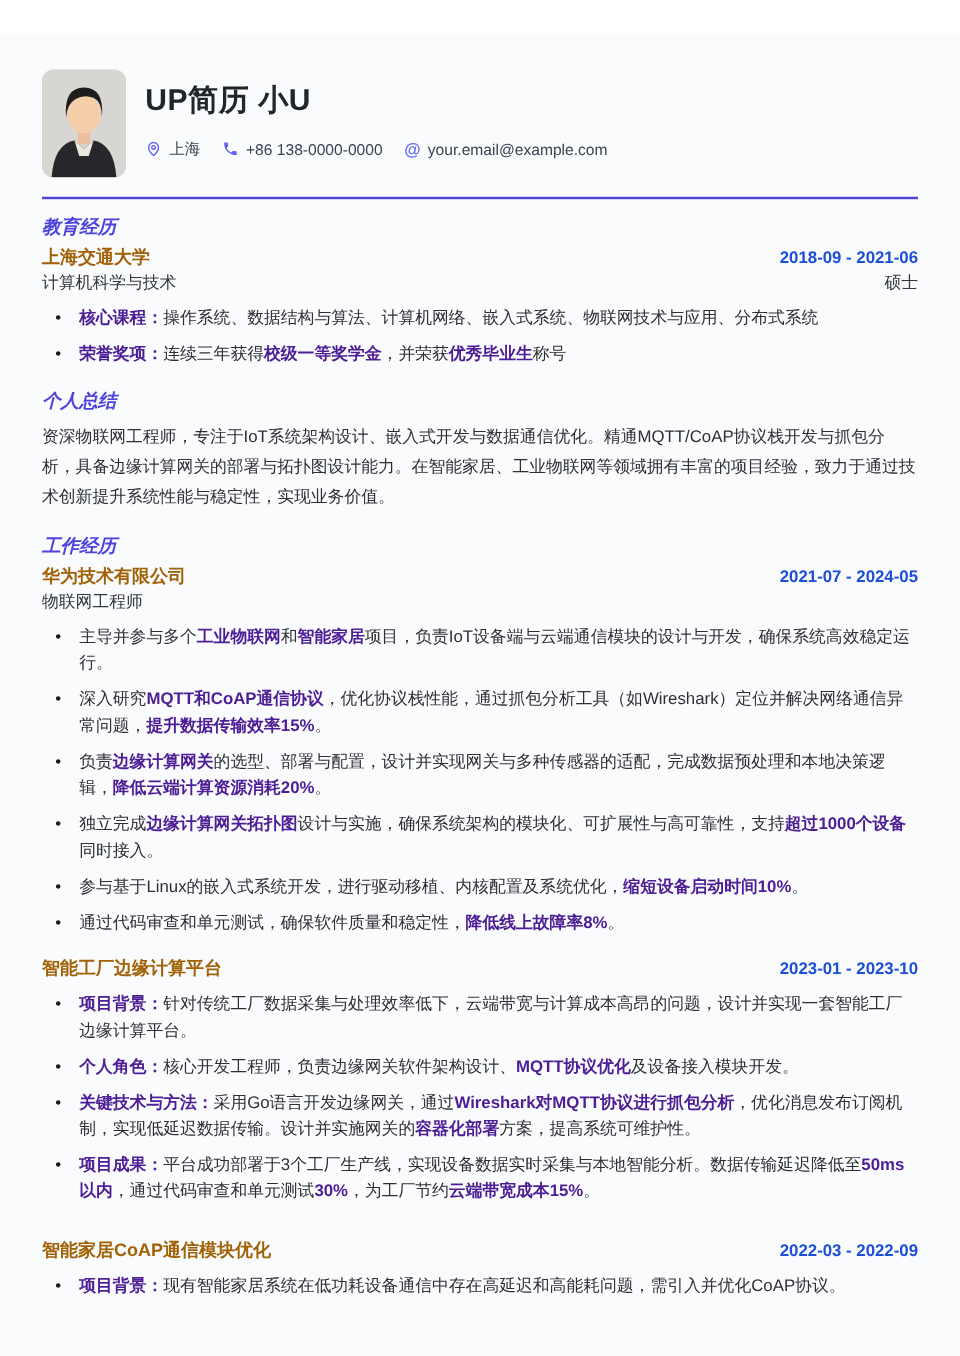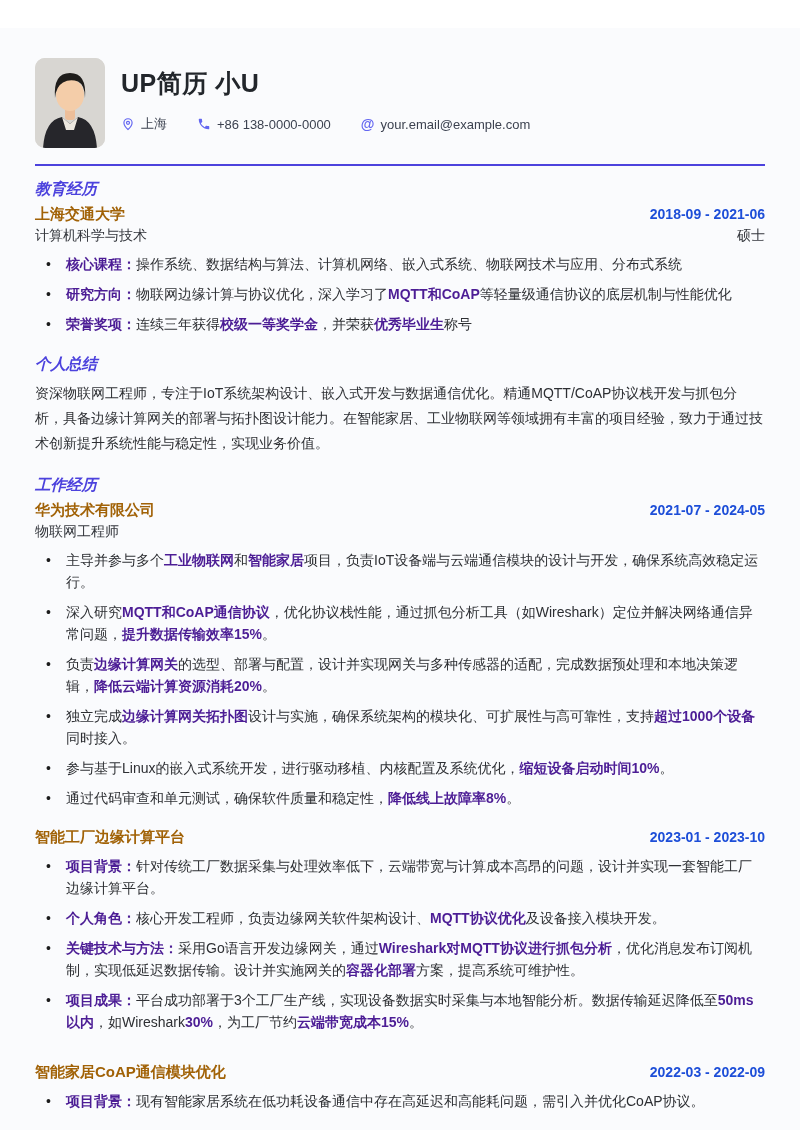--- a/index.html
+++ b/index.html
@@ -21,21 +21,21 @@
   .photo {
     width: 70px; height: 90px; border-radius: 10px; overflow: hidden; flex: none;
     background: #d8d6d2;
   }
   .photo svg { display: block; width: 100%; height: 100%; }
   .header-info { padding-top: 9px; }
   h1 {
     margin: 0 0 15px; font-size: 25px; font-weight: 700;
     color: #22262b; letter-spacing: 0.5px;
   }
-  .contact-row { display: flex; align-items: center; gap: 30px; font-size: 13px; color: #3c4250; }
+  .contact-row { display: flex; align-items: center; gap: 18px; font-size: 13px; color: #3c4250; }
   .contact-item { display: flex; align-items: center; gap: 6px; }
   .contact-item svg { width: 14px; height: 14px; flex: none; }
   .at-glyph { color: #6366f1; font-weight: 700; font-size: 14px; line-height: 14px; }
   hr.divider { border: none; border-top: 2px solid #4c42dd; margin: 16px 0 0; }
   
   .section { margin-top: 19px; }
   .section:first-of-type { margin-top: 13px; }
   .section h2 { margin: 0 0 5px; font-size: 15.5px; font-weight: 700; color: #4c42dd; font-style: italic; }
   .row { display: flex; justify-content: space-between; align-items: baseline; }
   .org  { font-size: 15px; font-weight: 700; color: #a16207; }
@@ -101,21 +101,20 @@
     <div class="row">
       <span class="org">上海交通大学</span>
       <span class="date">2018-09 - 2021-06</span>
     </div>
     <div class="row sub">
       <span>计算机科学与技术</span>
       <span>硕士</span>
     </div>
     <ul class="bullets">
         <li><b>核心课程：</b><span>操作系统、数据结构与算法、计算机网络、嵌入式系统、物联网技术与应用、分布式系统</span></li>
-        <li><b>研究方向：</b><span>物联网边缘计算与协议优化，深入学习了</span><b>MQTT和CoAP</b><span>等轻量级通信协议的底层机制与性能优化</span></li>
         <li><b>荣誉奖项：</b><span>连续三年获得</span><b>校级一等奖学金</b><span>，并荣获</span><b>优秀毕业生</b><span>称号</span></li>
       </ul>
   </section>
 
   <section class="section">
     <h2>个人总结</h2>
     <p class="summary-text"><span>资深物联网工程师，专注于IoT系统架构设计、嵌入式开发与数据通信优化。精通MQTT/CoAP协议栈开发与抓包分析，具备边缘计算网关的部署与拓扑图设计能力。在智能家居、工业物联网等领域拥有丰富的项目经验，致力于通过技术创新提升系统性能与稳定性，实现业务价值。</span></p>
   </section>
 
   <section class="section">
@@ -139,21 +138,21 @@
 
     <div class="project">
       <div class="row">
         <span class="org">智能工厂边缘计算平台</span>
         <span class="date">2023-01 - 2023-10</span>
       </div>
       <ul class="bullets">
           <li><b>项目背景：</b><span>针对传统工厂数据采集与处理效率低下，云端带宽与计算成本高昂的问题，设计并实现一套智能工厂边缘计算平台。</span></li>
           <li><b>个人角色：</b><span>核心开发工程师，负责边缘网关软件架构设计、</span><b>MQTT协议优化</b><span>及设备接入模块开发。</span></li>
           <li><b>关键技术与方法：</b><span>采用Go语言开发边缘网关，通过</span><b>Wireshark对MQTT协议进行抓包分析</b><span>，优化消息发布订阅机制，实现低延迟数据传输。设计并实施网关的</span><b>容器化部署</b><span>方案，提高系统可维护性。</span></li>
-          <li><b>项目成果：</b><span>平台成功部署于3个工厂生产线，实现设备数据实时采集与本地智能分析。数据传输延迟降低至</span><b>50ms以内</b><span>，如Wireshark</span><b>30%</b><span>，为工厂节约</span><b>云端带宽成本15%</b><span>。</span></li>
+          <li><b>项目成果：</b><span>平台成功部署于3个工厂生产线，实现设备数据实时采集与本地智能分析。数据传输延迟降低至</span><b>50ms以内</b><span>，通过代码审查和单元测试</span><b>30%</b><span>，为工厂节约</span><b>云端带宽成本15%</b><span>。</span></li>
         </ul>
     </div>
 
     <div class="project">
       <div class="row">
         <span class="org">智能家居CoAP通信模块优化</span>
         <span class="date">2022-03 - 2022-09</span>
       </div>
       <ul class="bullets">
           <li><b>项目背景：</b><span>现有智能家居系统在低功耗设备通信中存在高延迟和高能耗问题，需引入并优化CoAP协议。</span></li>

